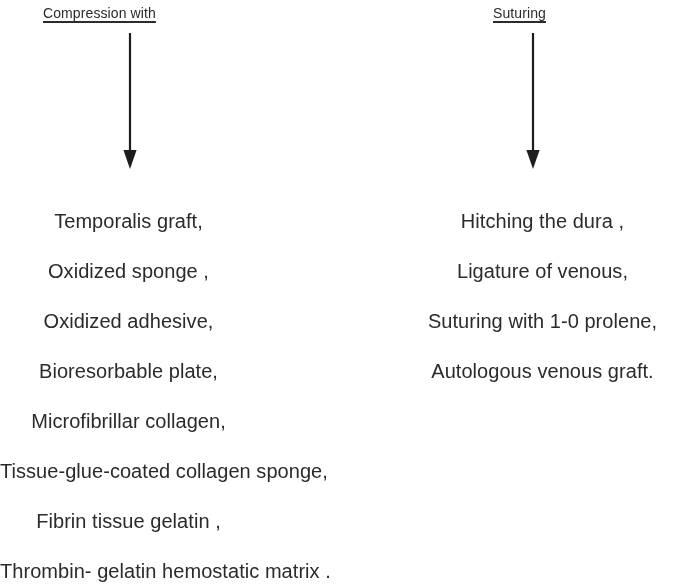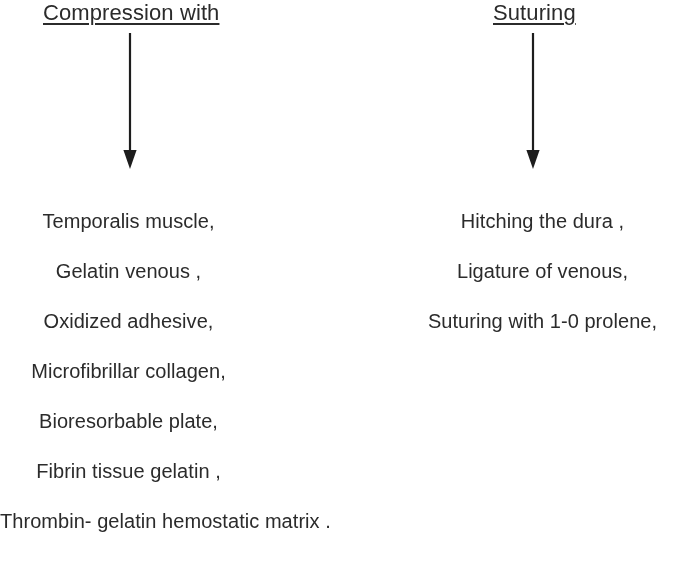--- a/index.html
+++ b/index.html
@@ -37,21 +37,21 @@
   .heading-row {
     position: absolute;
     top: 0;
     left: 0;
     right: 0;
     height: 30px;
   }
   .heading {
     position: absolute;
     top: 1px;
-    font-size: 22px;
+    font-size: 14px;
     line-height: 24px;
     font-weight: 400;
     letter-spacing: 0.1px;
     color: #2b2b2b;
     white-space: nowrap;
     text-decoration: underline;
     text-decoration-thickness: 2px;
     text-underline-offset: 3px;
     text-decoration-color: #2b2b2b;
   }
@@ -101,25 +101,26 @@
     </div>
 
     <div class="arrow arrow-left">
       <svg width="20" height="136" viewBox="0 0 20 136" aria-hidden="true">
         <line x1="10" y1="0" x2="10" y2="120" stroke="#1d1d1d" stroke-width="2.2"></line>
         <polygon points="10,136 3.4,117 16.6,117" fill="#1d1d1d"></polygon>
       </svg>
     </div>
 
     <div class="items items-left">
-      <div class="item">Temporalis muscle,</div>
-      <div class="item">Gelatin venous ,</div>
+      <div class="item">Temporalis graft,</div>
+      <div class="item">Oxidized sponge ,</div>
       <div class="item">Oxidized adhesive,</div>
+      <div class="item">Bioresorbable plate,</div>
       <div class="item">Microfibrillar collagen,</div>
-      <div class="item">Bioresorbable plate,</div>
+      <div class="item">Tissue-glue-coated collagen sponge,</div>
       <div class="item">Fibrin tissue gelatin ,</div>
       <div class="item">Thrombin- gelatin hemostatic matrix .</div>
     </div>
 
   </div>
 
   <div class="column column-right">
 
     <div class="heading-row">
       <div class="heading heading-right" style="left:93px;text-align:center;">Suturing</div>
@@ -129,17 +130,18 @@
       <svg width="20" height="136" viewBox="0 0 20 136" aria-hidden="true">
         <line x1="10" y1="0" x2="10" y2="120" stroke="#1d1d1d" stroke-width="2.2"></line>
         <polygon points="10,136 3.4,117 16.6,117" fill="#1d1d1d"></polygon>
       </svg>
     </div>
 
     <div class="items items-right">
       <div class="item">Hitching the dura ,</div>
       <div class="item">Ligature of venous,</div>
       <div class="item">Suturing with 1-0 prolene,</div>
+      <div class="item">Autologous venous graft.</div>
     </div>
 
   </div>
 
 </div>
 
 </body></html>

